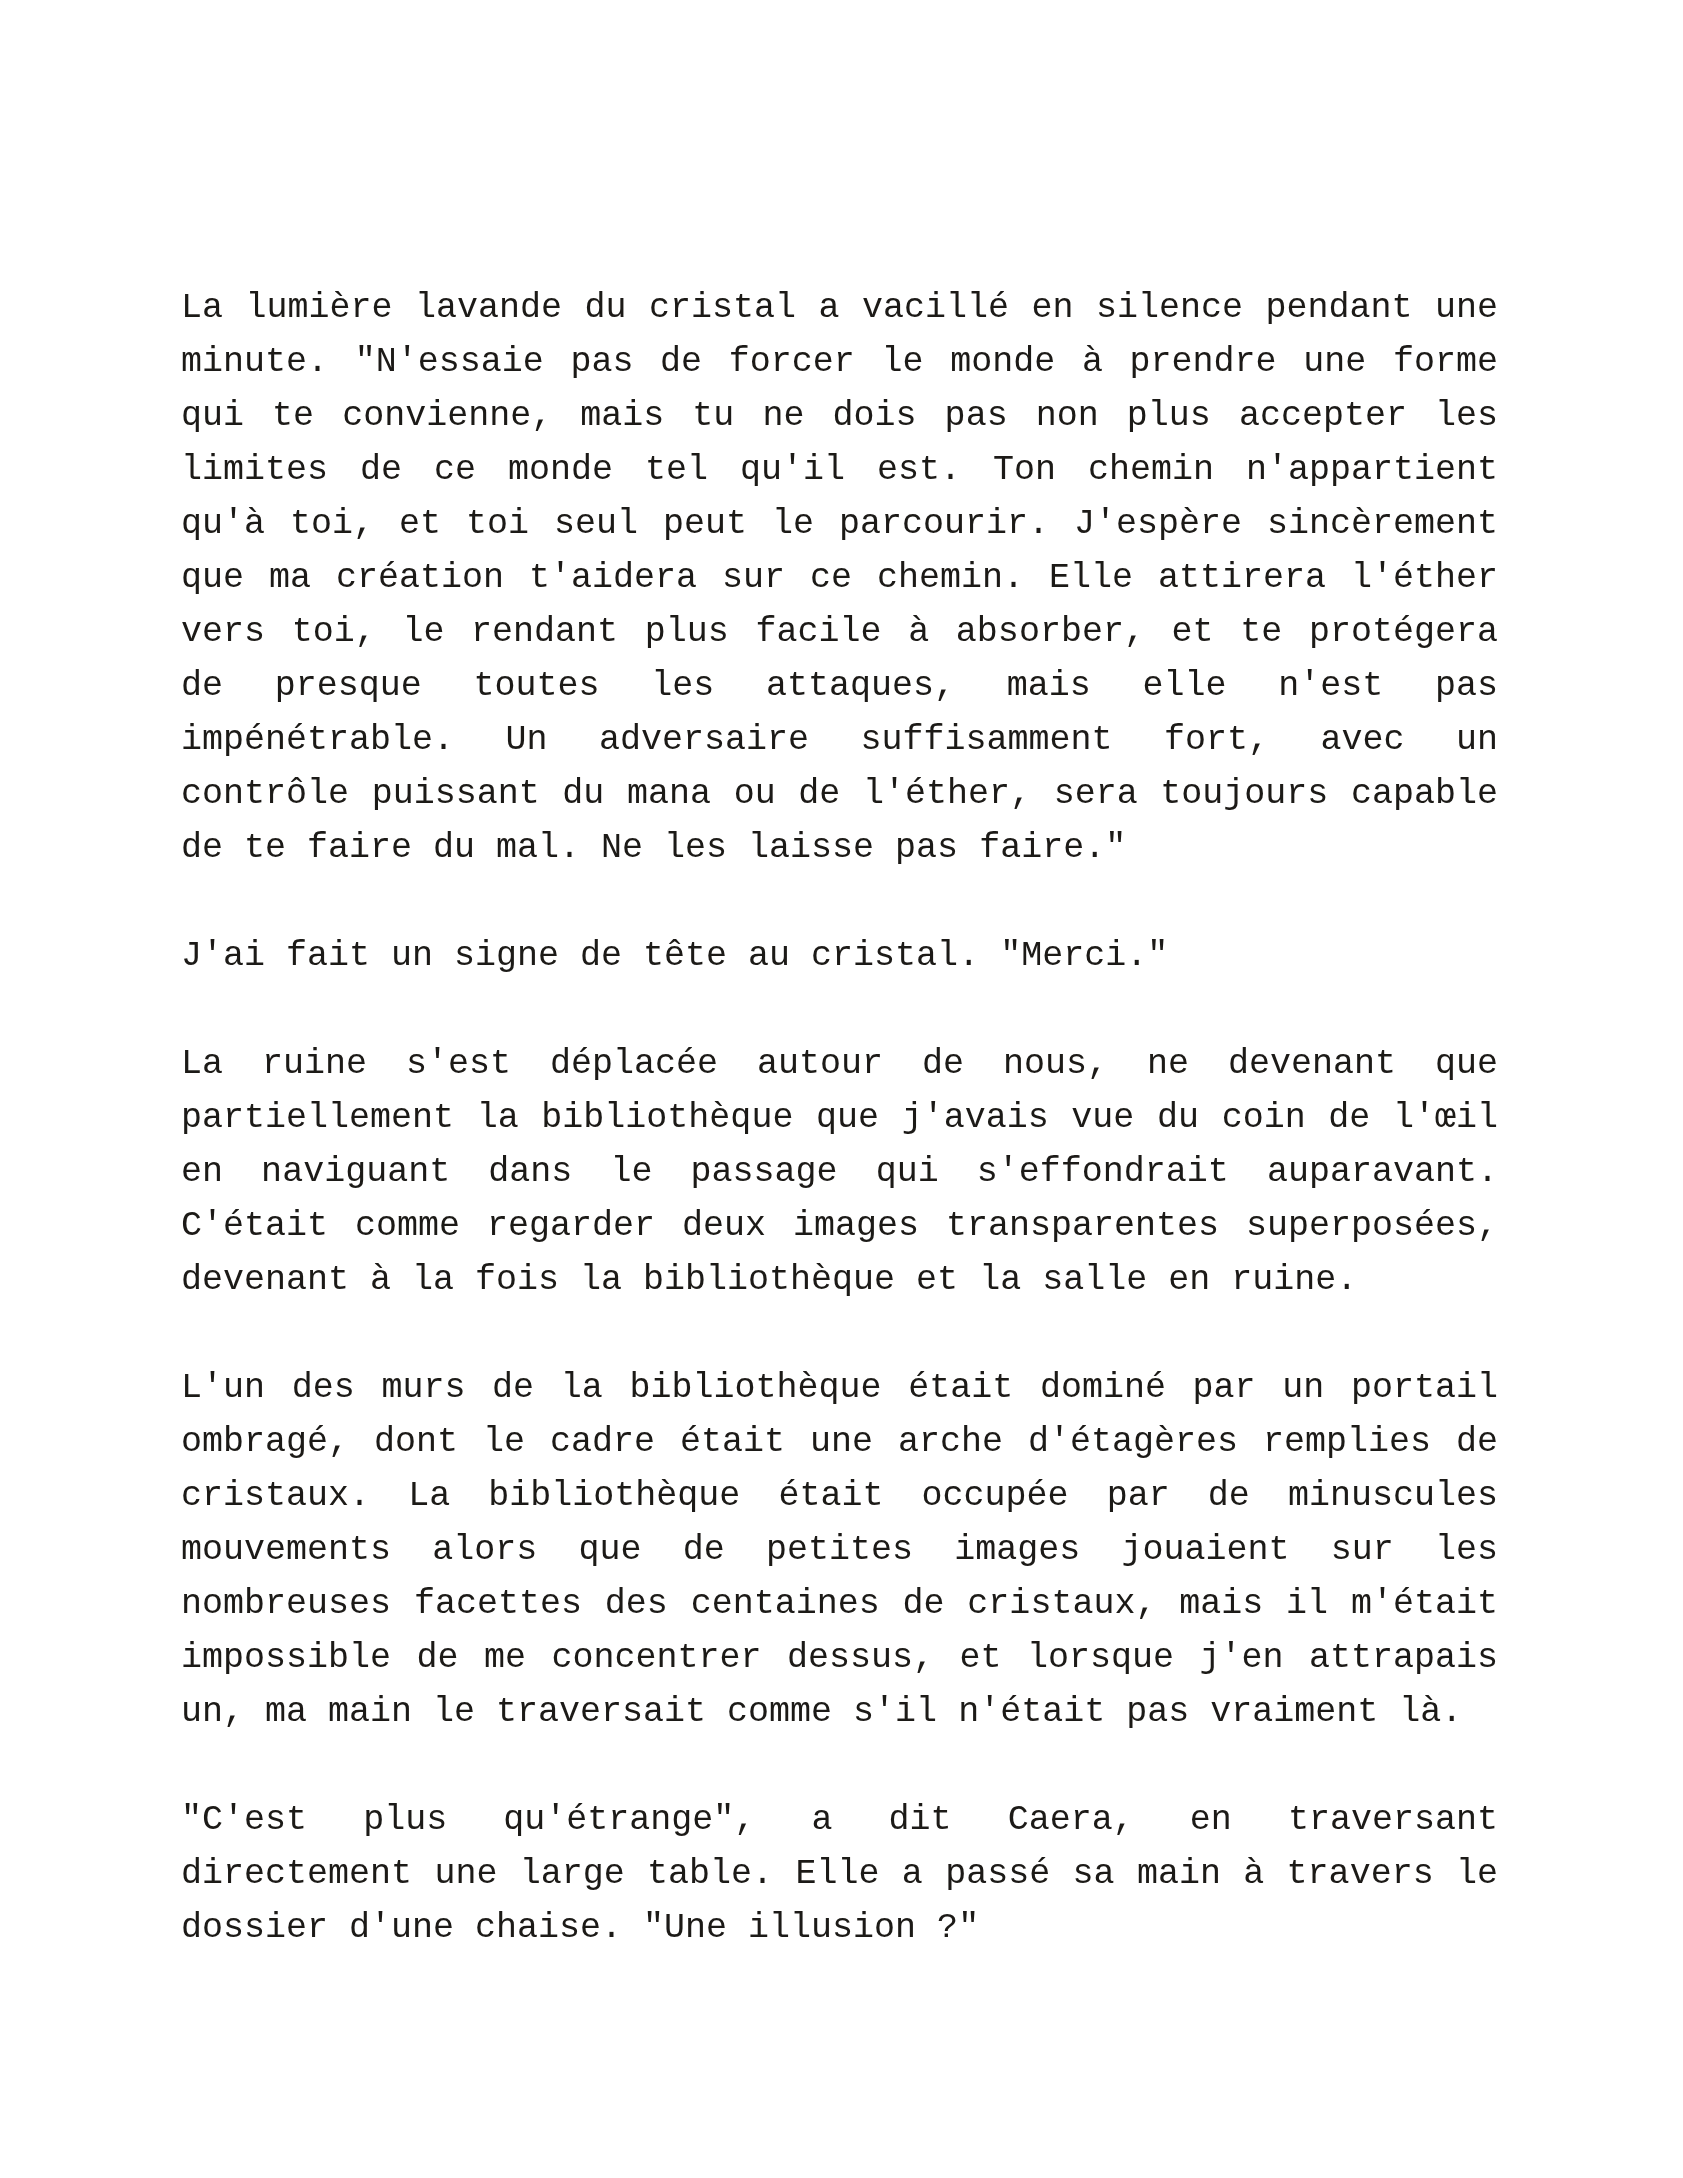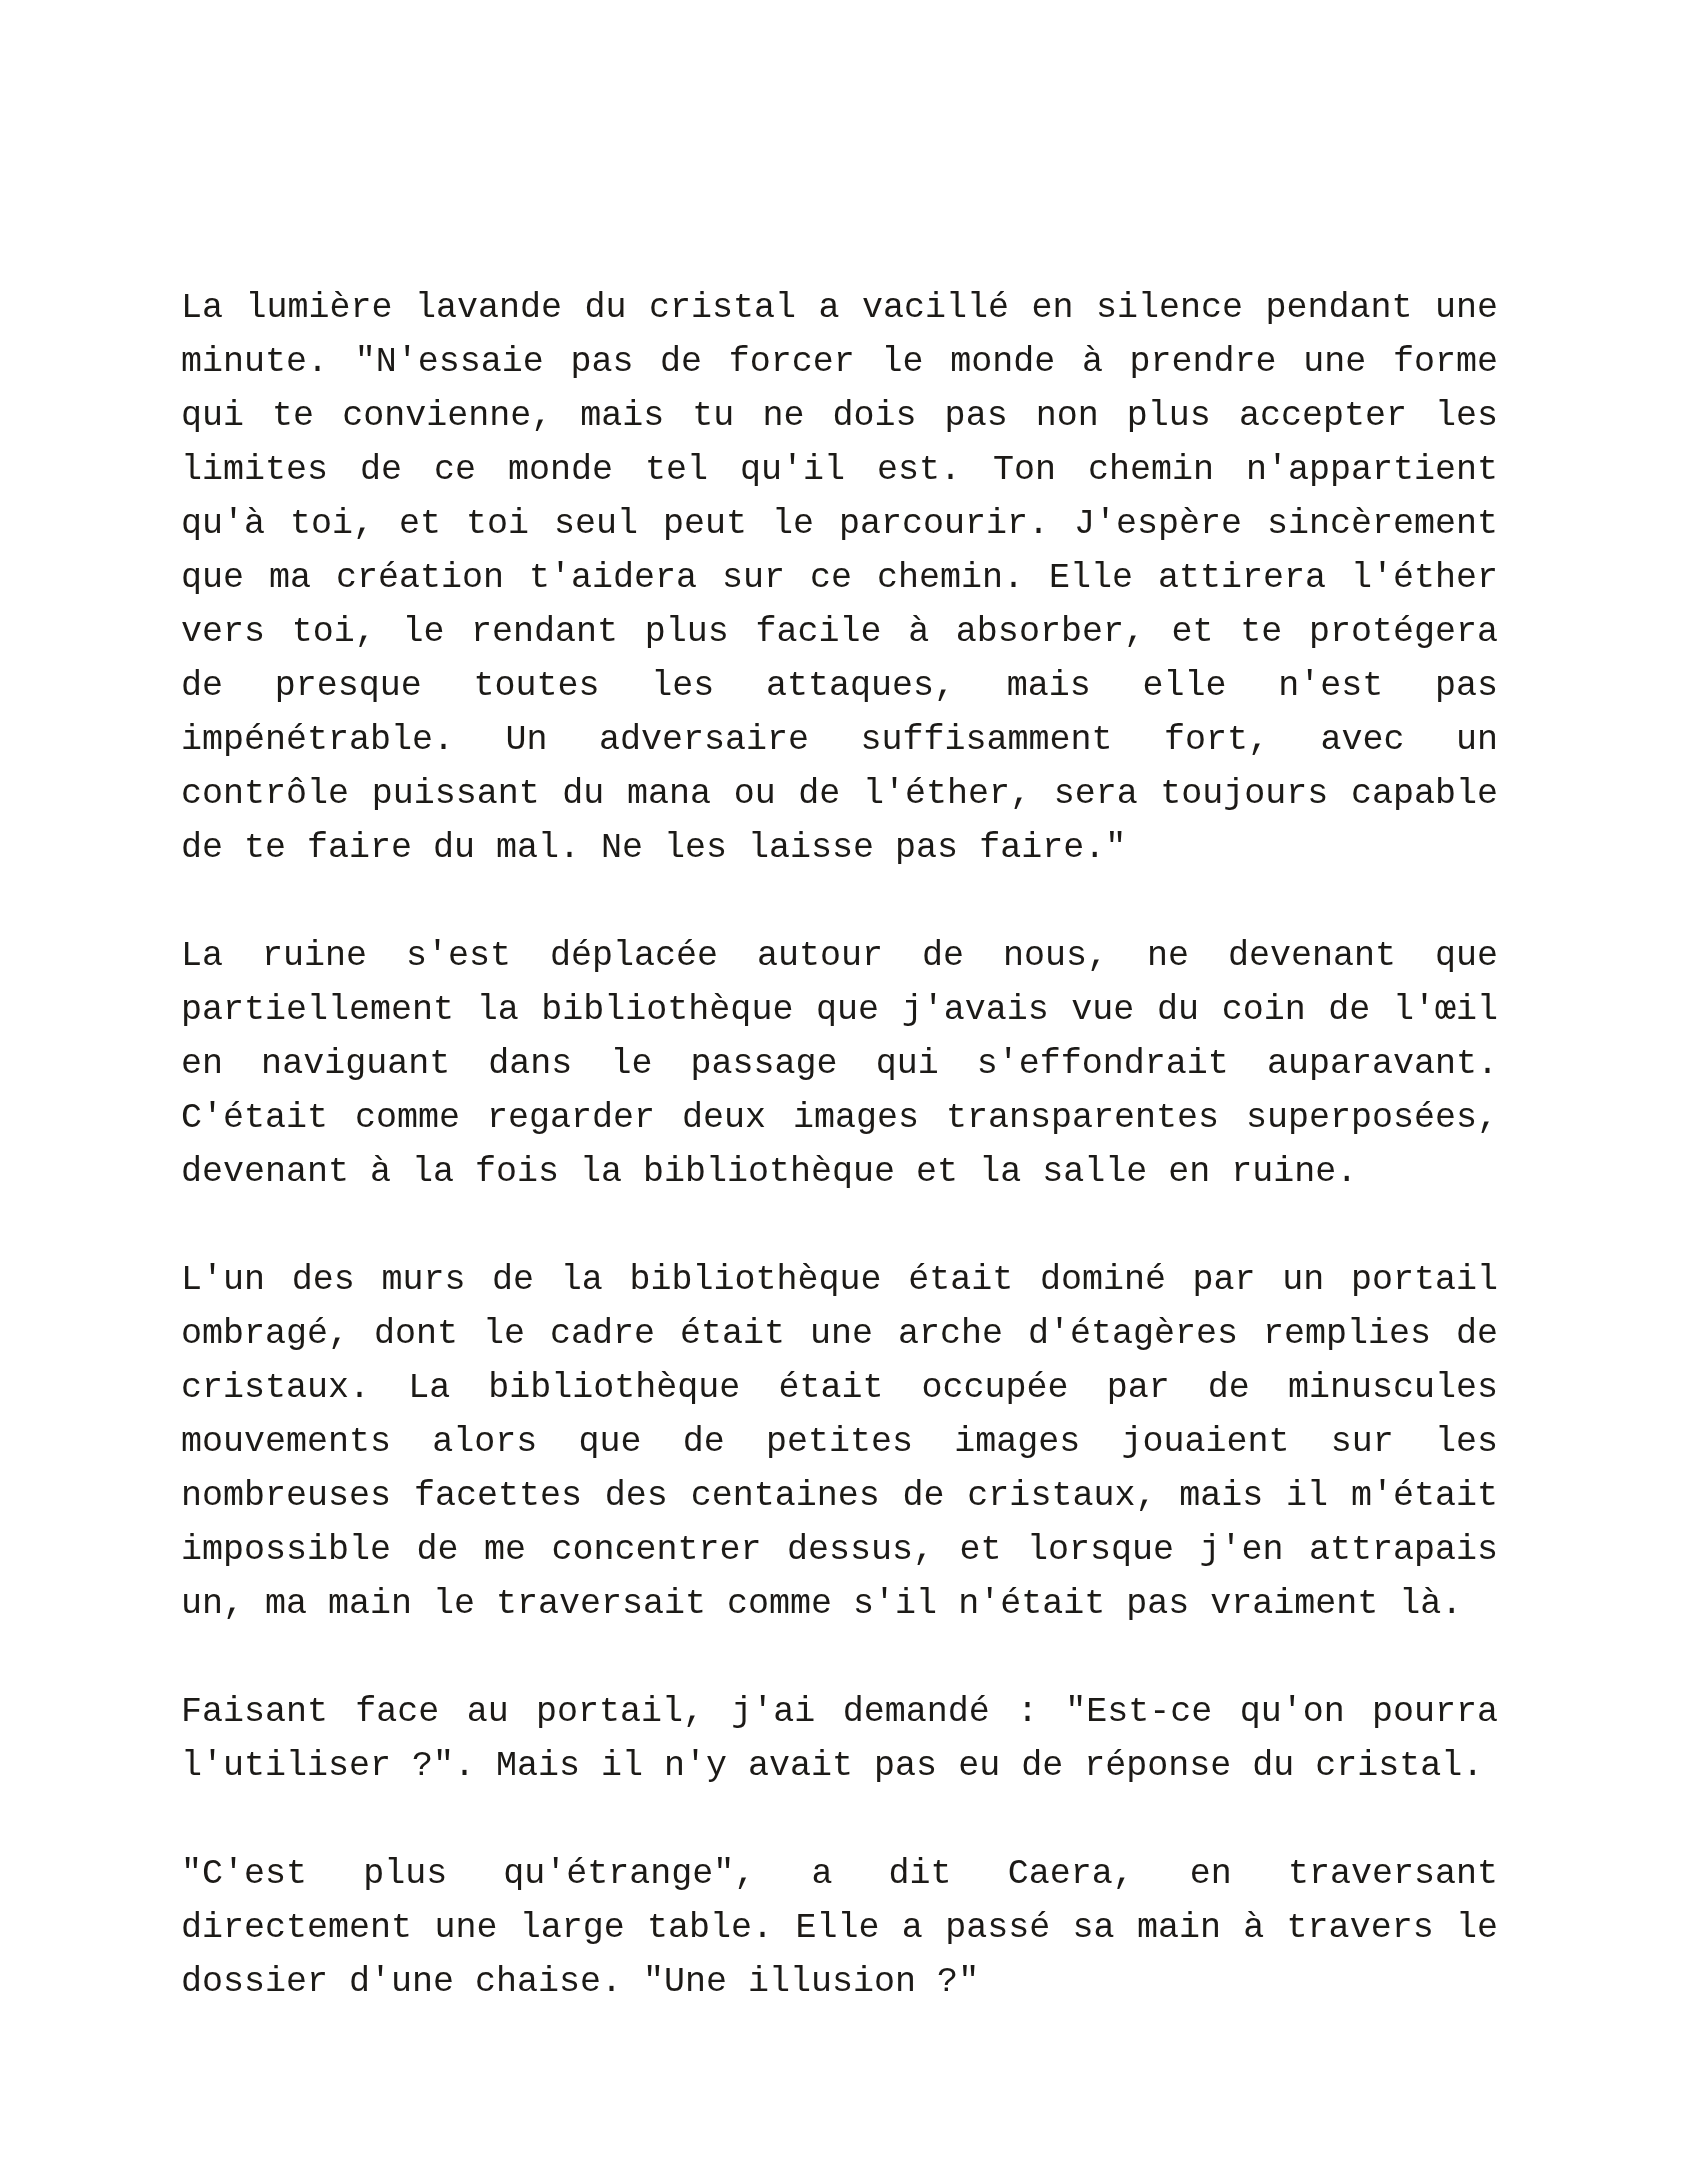--- a/index.html
+++ b/index.html
@@ -27,18 +27,18 @@
     margin: 0 0 54px 0;
     text-align: justify;
     text-align-last: left;
   }
 </style>
 </head>
 <body>
 
 <div class="page">
   <p>La lumière lavande du cristal a vacillé en silence pendant une minute. "N'essaie pas de forcer le monde à prendre une forme qui te convienne, mais tu ne dois pas non plus accepter les limites de ce monde tel qu'il est. Ton chemin n'appartient qu'à toi, et toi seul peut le parcourir. J'espère sincèrement que ma création t'aidera sur ce chemin. Elle attirera l'éther vers toi, le rendant plus facile à absorber, et te protégera de presque toutes les attaques, mais elle n'est pas impénétrable. Un adversaire suffisamment fort, avec un contrôle puissant du mana ou de l'éther, sera toujours capable de te faire du mal. Ne les laisse pas faire."</p>
+  <p>J'ai fait un signe de tête au cristal. "Merci."</p>
   <p>La ruine s'est déplacée autour de nous, ne devenant que partiellement la bibliothèque que j'avais vue du coin de l'œil en naviguant dans le passage qui s'effondrait auparavant. C'était comme regarder deux images transparentes superposées, devenant à la fois la bibliothèque et la salle en ruine.</p>
   <p>L'un des murs de la bibliothèque était dominé par un portail ombragé, dont le cadre était une arche d'étagères remplies de cristaux. La bibliothèque était occupée par de minuscules mouvements alors que de petites images jouaient sur les nombreuses facettes des centaines de cristaux, mais il m'était impossible de me concentrer dessus, et lorsque j'en attrapais un, ma main le traversait comme s'il n'était pas vraiment là.</p>
-  <p>Faisant face au portail, j'ai demandé : "Est-ce qu'on pourra l'utiliser ?". Mais il n'y avait pas eu de réponse du cristal.</p>
   <p>"C'est plus qu'étrange", a dit Caera, en traversant directement une large table. Elle a passé sa main à travers le dossier d'une chaise. "Une illusion ?"</p>
 </div>
 
 
 </body></html>

